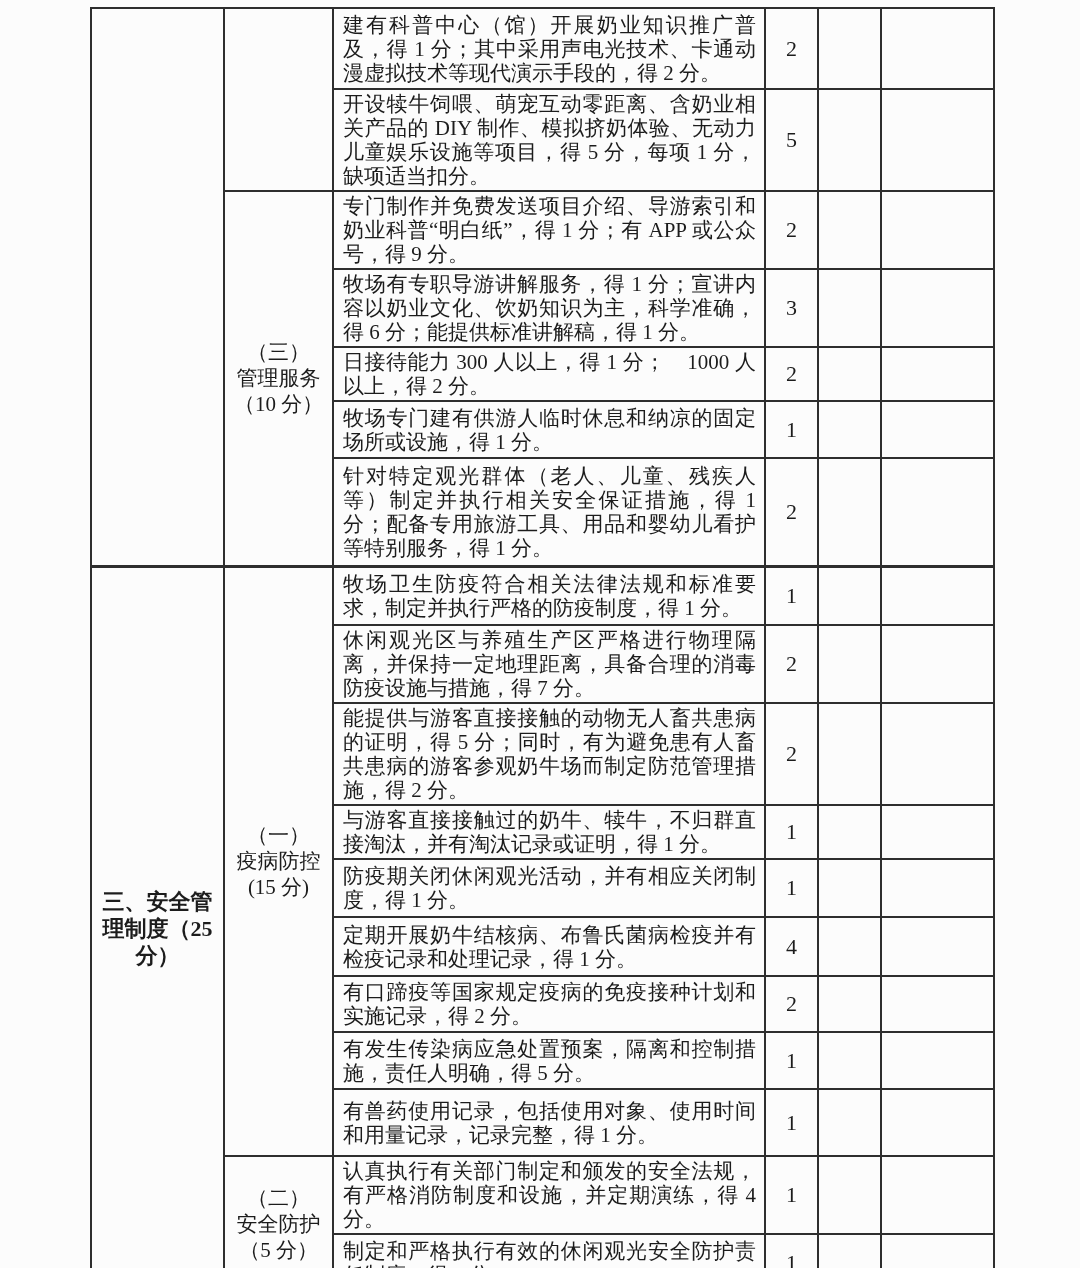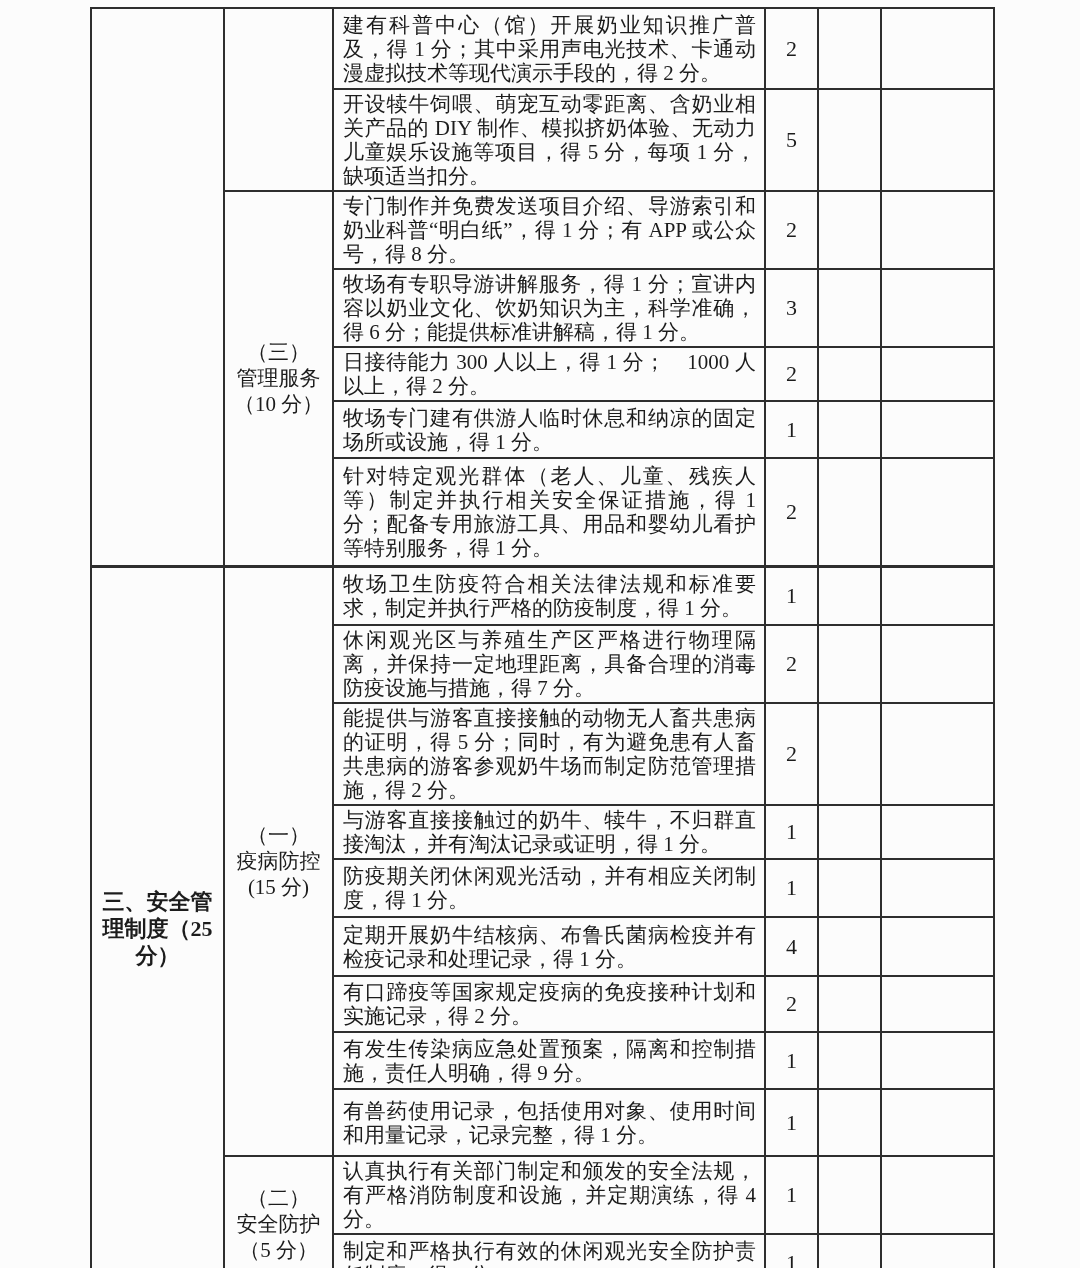--- a/index.html
+++ b/index.html
@@ -83,21 +83,21 @@
       <td class="crit">开设犊牛饲喂、萌宠互动零距离、含奶业相关产品的 DIY 制作、模拟挤奶体验、无动力儿童娱乐设施等项目，得 5 分，每项 1 分，缺项适当扣分。</td>
       <td class="score">5</td>
       <td class="blank"></td>
       <td class="blank"></td>
     </tr>
 
     <tr style="height:77px">
       <td class="sub" rowspan="5">（三）
 管理服务
 （10 分）</td>
-      <td class="crit">专门制作并免费发送项目介绍、导游索引和奶业科普“明白纸”，得 1 分；有 APP 或公众号，得 8 分。</td>
+      <td class="crit">专门制作并免费发送项目介绍、导游索引和奶业科普“明白纸”，得 1 分；有 APP 或公众号，得 9 分。</td>
       <td class="score">2</td>
       <td class="blank"></td>
       <td class="blank"></td>
     </tr>
     <tr style="height:76px">
       <td class="crit">牧场有专职导游讲解服务，得 1 分；宣讲内容以奶业文化、饮奶知识为主，科学准确，得 6 分；能提供标准讲解稿，得 1 分。</td>
       <td class="score">3</td>
       <td class="blank"></td>
       <td class="blank"></td>
     </tr>
@@ -162,21 +162,21 @@
       <td class="blank"></td>
       <td class="blank"></td>
     </tr>
     <tr style="height:56px">
       <td class="crit">有口蹄疫等国家规定疫病的免疫接种计划和实施记录，得 2 分。</td>
       <td class="score">2</td>
       <td class="blank"></td>
       <td class="blank"></td>
     </tr>
     <tr style="height:57px">
-      <td class="crit">有发生传染病应急处置预案，隔离和控制措施，责任人明确，得 9 分。</td>
+      <td class="crit">有发生传染病应急处置预案，隔离和控制措施，责任人明确，得 5 分。</td>
       <td class="score">1</td>
       <td class="blank"></td>
       <td class="blank"></td>
     </tr>
     <tr style="height:67px">
       <td class="crit">有兽药使用记录，包括使用对象、使用时间和用量记录，记录完整，得 1 分。</td>
       <td class="score">1</td>
       <td class="blank"></td>
       <td class="blank"></td>
     </tr>

